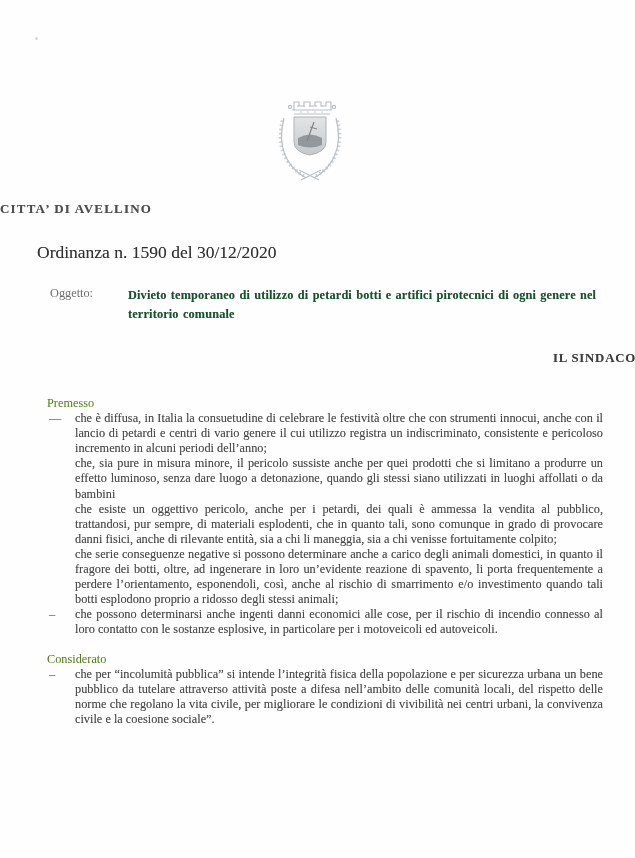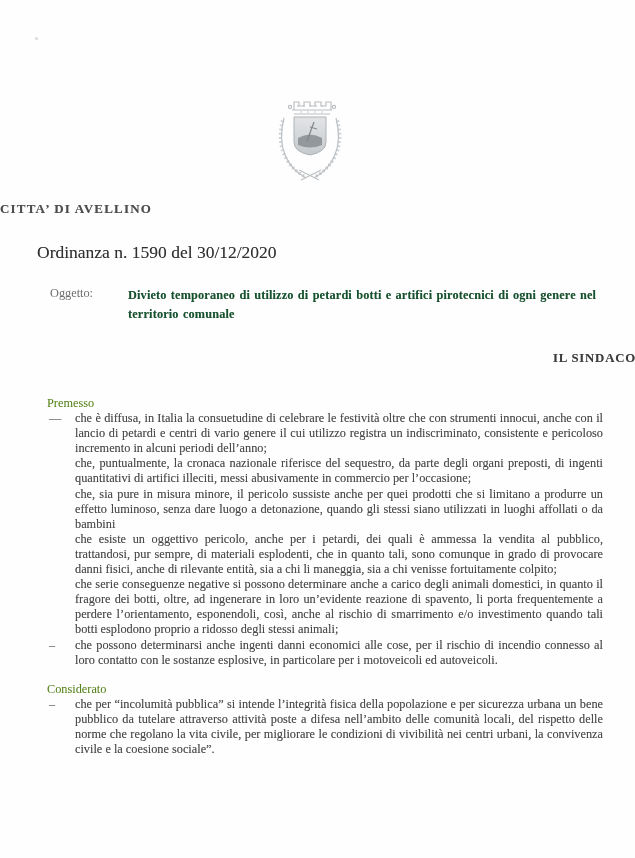--- a/index.html
+++ b/index.html
@@ -176,21 +176,20 @@
     <div class="subject-label">Oggetto:</div>
     <div class="subject-text">Divieto temporaneo di utilizzo di petardi botti e artifici pirotecnici di ogni genere nel territorio comunale</div>
   </div>
 
   <div class="sindaco">IL SINDACO</div>
 
   <div class="sections" id="sections">
       <div class="doc-section">
         <div class="sec-heading">Premesso</div>
         <div class="clause"><span class="dash">—</span><span>che è diffusa, in Italia la consuetudine di celebrare le festività oltre che con strumenti innocui, anche con il lancio di petardi e centri di vario genere il cui utilizzo registra un indiscriminato, consistente e pericoloso incremento in alcuni periodi dell’anno;</span></div>
-        <div class="clause"><span class="dash"></span><span>che, puntualmente, la cronaca nazionale riferisce del sequestro, da parte degli organi preposti, di ingenti quantitativi di artifici illeciti, messi abusivamente in commercio per l’occasione;</span></div>
         <div class="clause"><span class="dash"></span><span>che, sia pure in misura minore, il pericolo sussiste anche per quei prodotti che si limitano a produrre un effetto luminoso, senza dare luogo a detonazione, quando gli stessi siano utilizzati in luoghi affollati o da bambini</span></div>
         <div class="clause"><span class="dash"></span><span>che esiste un oggettivo pericolo, anche per i petardi, dei quali è ammessa la vendita al pubblico, trattandosi, pur sempre, di materiali esplodenti, che in quanto tali, sono comunque in grado di provocare danni fisici, anche di rilevante entità, sia a chi li maneggia, sia a chi venisse fortuitamente colpito;</span></div>
         <div class="clause"><span class="dash"></span><span>che serie conseguenze negative si possono determinare anche a carico degli animali domestici, in quanto il fragore dei botti, oltre, ad ingenerare in loro un’evidente reazione di spavento, li porta frequentemente a perdere l’orientamento, esponendoli, così, anche al rischio di smarrimento e/o investimento quando tali botti esplodono proprio a ridosso degli stessi animali;</span></div>
         <div class="clause"><span class="dash">–</span><span>che possono determinarsi anche ingenti danni economici alle cose, per il rischio di incendio connesso al loro contatto con le sostanze esplosive, in particolare per i motoveicoli ed autoveicoli.</span></div>
       </div>
       <div class="doc-section">
         <div class="sec-heading">Considerato</div>
         <div class="clause"><span class="dash">–</span><span>che per “incolumità pubblica” si intende l’integrità fisica della popolazione e per sicurezza urbana un bene pubblico da tutelare attraverso attività poste a difesa nell’ambito delle comunità locali, del rispetto delle norme che regolano la vita civile, per migliorare le condizioni di vivibilità nei centri urbani, la convivenza civile e la coesione sociale”.</span></div>
       </div>
     </div>

